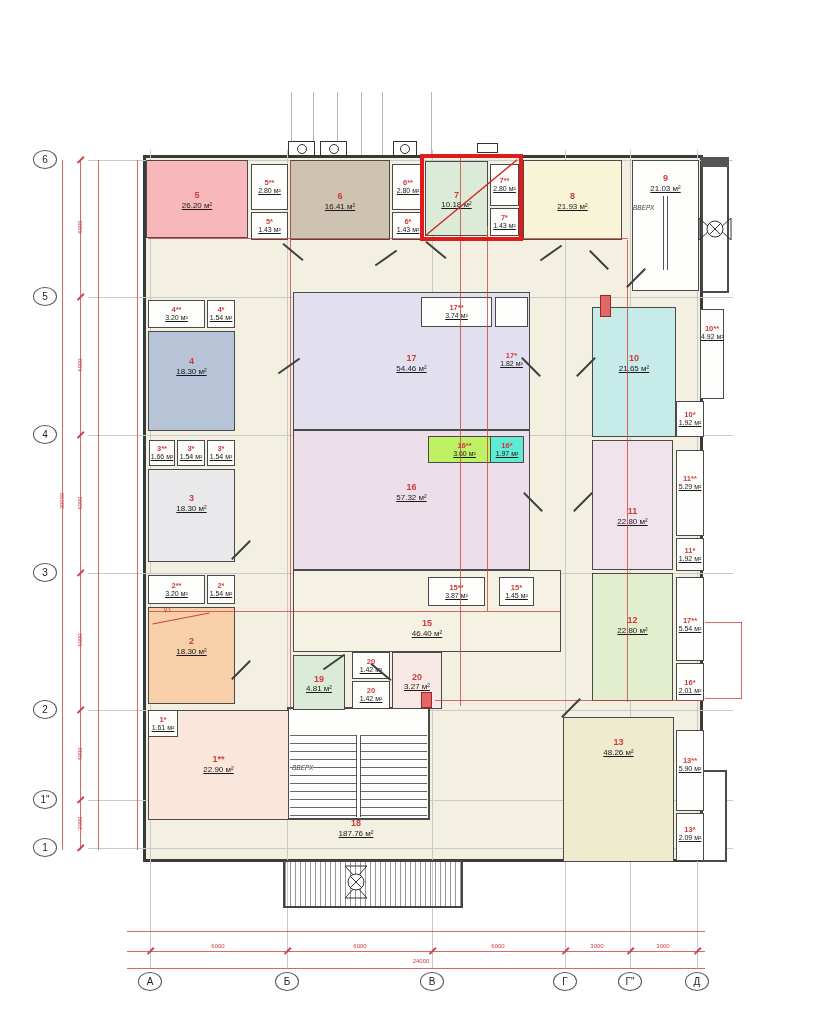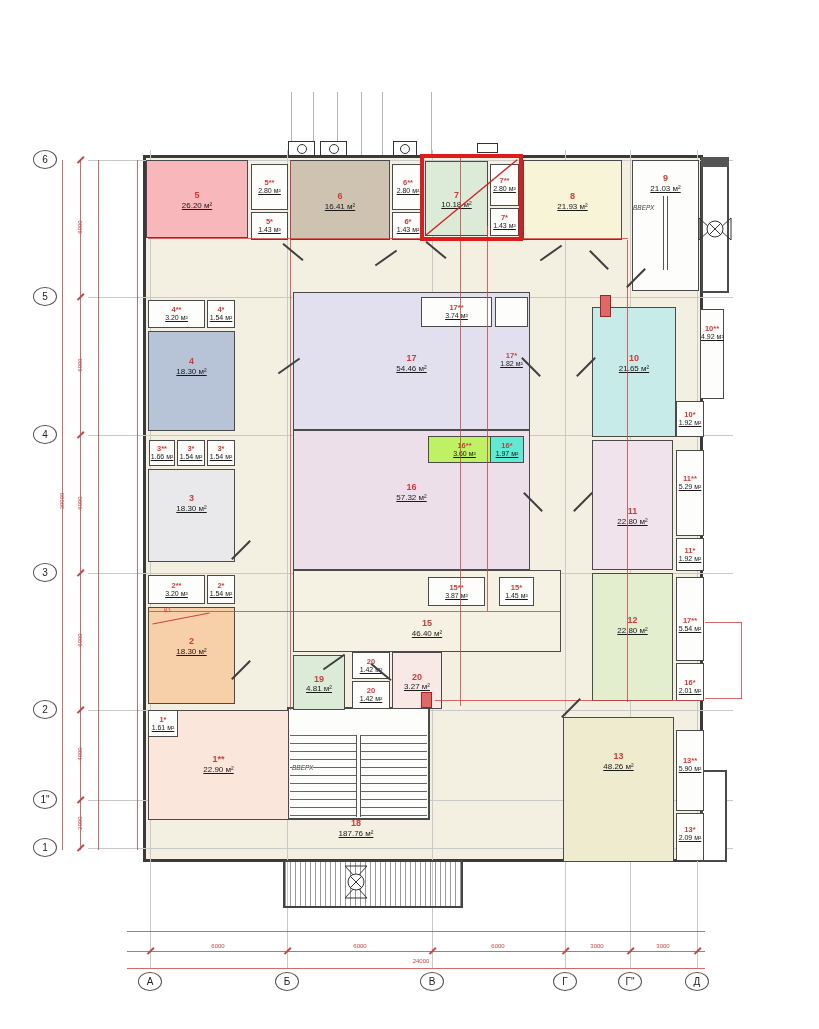--- a/index.html
+++ b/index.html
@@ -388,21 +388,21 @@
           <span class="rarea">5.54 м²</span>
         </div>
       </div>
       <div class="room small" style="left: 676px; top: 663px; width: 28px; height: 38px; background: rgb(253, 253, 252);">
         <div class="rlabel" style="top: 14px;">
           <span class="rnum">16*</span>
           <span class="rarea">2.01 м²</span>
         </div>
       </div>
       <div class="room" style="left: 563px; top: 717px; width: 111px; height: 145px; background: rgb(239, 235, 207);">
-        <div class="rlabel" style="top: 33px; text-align: center;">
+        <div class="rlabel" style="top: 19px; text-align: center;">
           <span class="rnum">13</span>
           <span class="rarea">48.26 м²</span>
         </div>
       </div>
       <div class="room small" style="left: 676px; top: 730px; width: 28px; height: 81px; background: rgb(253, 253, 252);">
         <div class="rlabel" style="top: 25px;">
           <span class="rnum">13**</span>
           <span class="rarea">5.90 м²</span>
         </div>
       </div>

